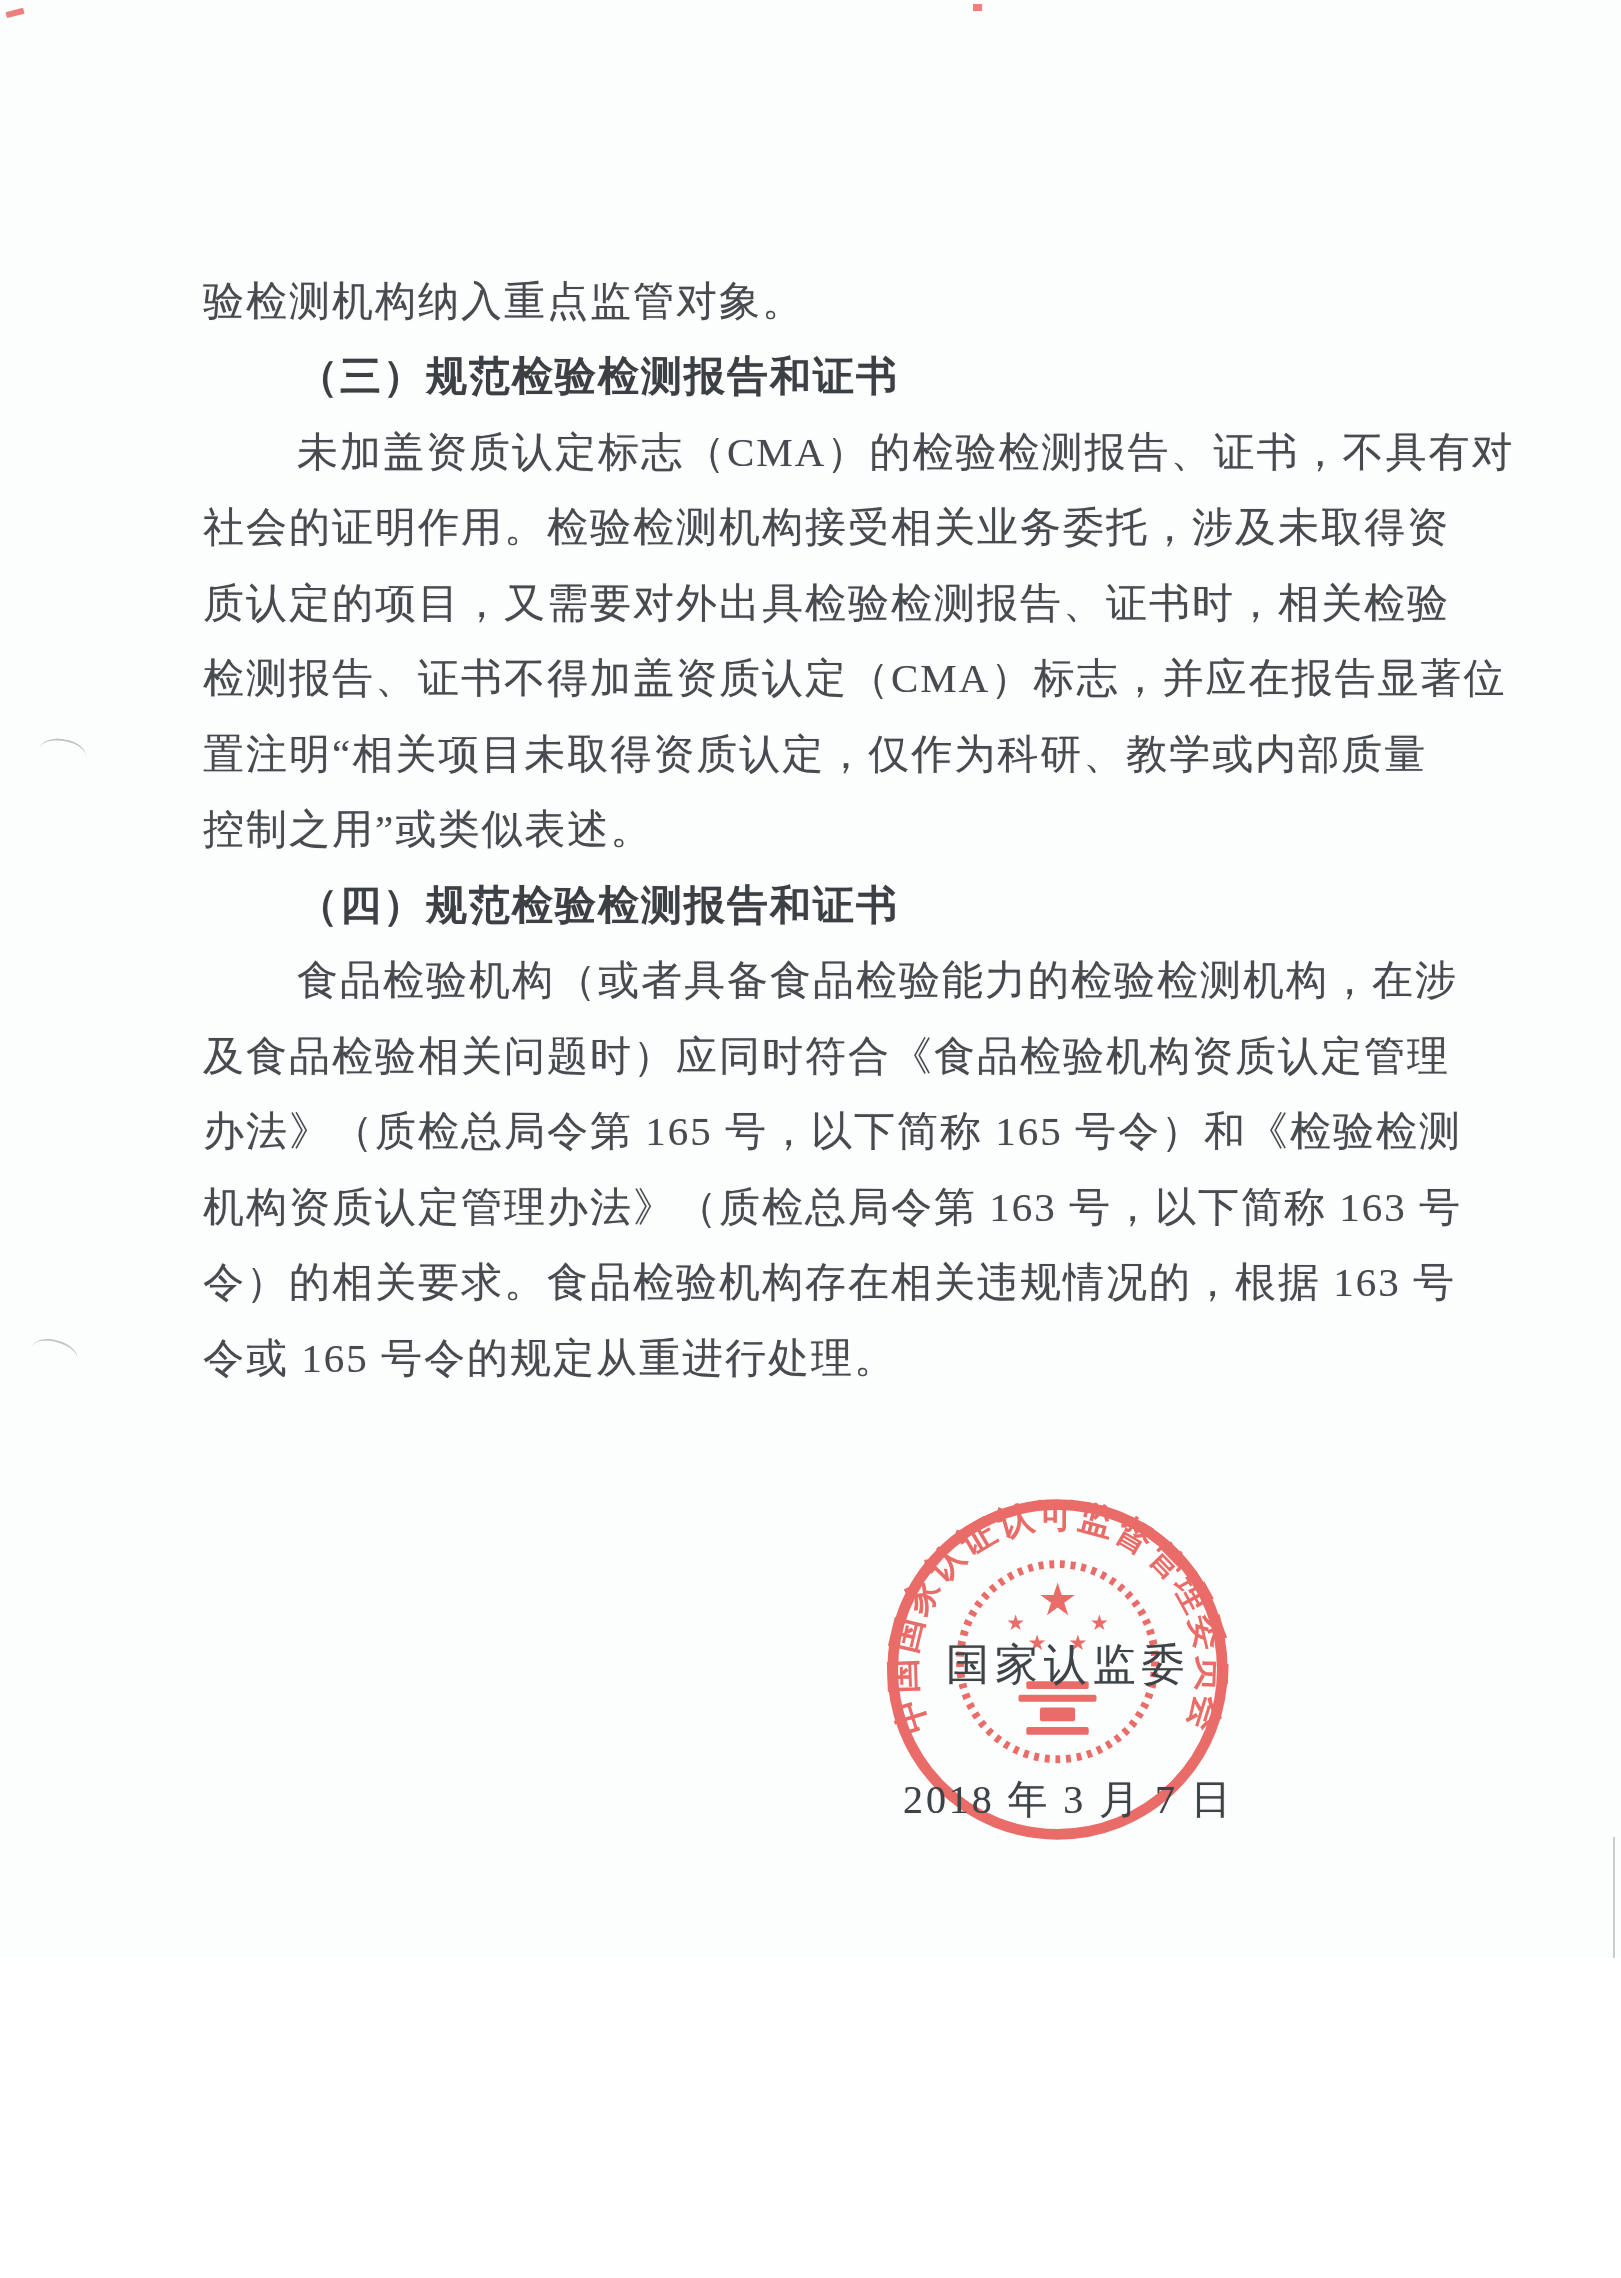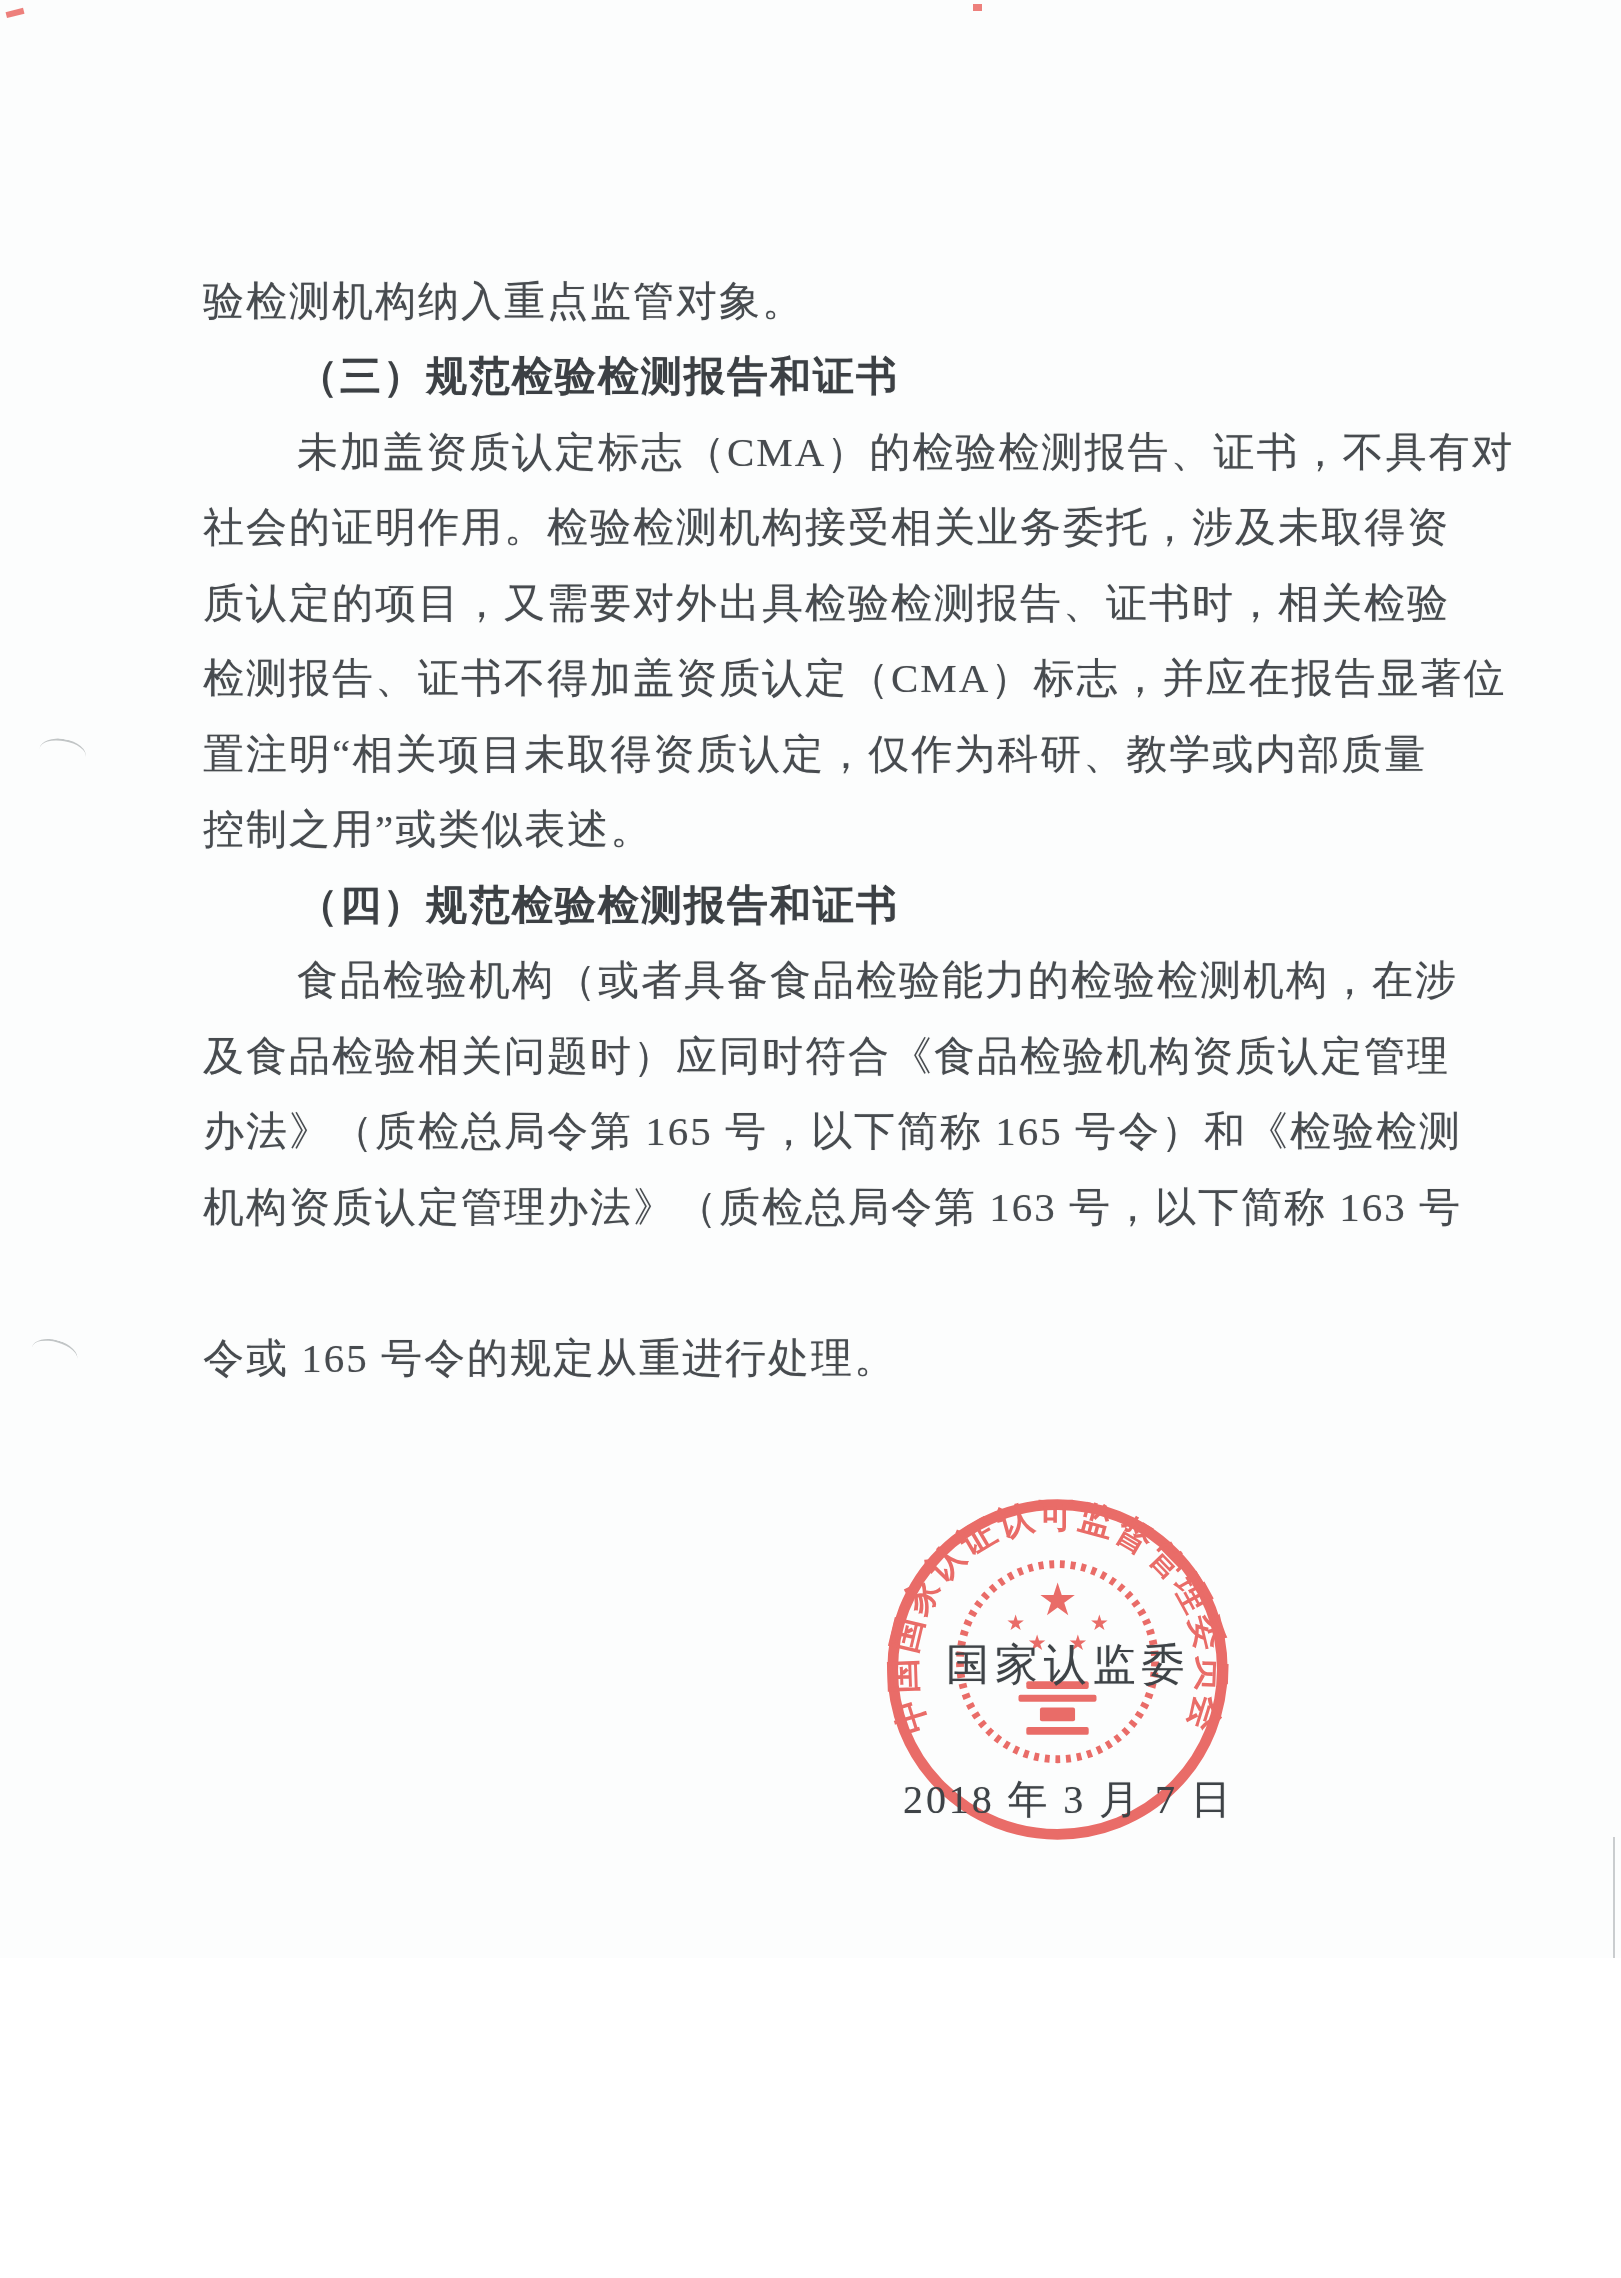--- a/index.html
+++ b/index.html
@@ -76,20 +76,21 @@
       <div class="line" style="top: 507px;">社会的证明作用。检验检测机构接受相关业务委托，涉及未取得资</div>
       <div class="line" style="top: 658px;">检测报告、证书不得加盖资质认定（CMA）标志，并应在报告显著位</div>
       <div class="line" style="top: 583px;">质认定的项目，又需要对外出具检验检测报告、证书时，相关检验</div>
       <div class="line" style="top: 734px;">置注明“相关项目未取得资质认定，仅作为科研、教学或内部质量</div>
       <div class="line" style="top: 809px;">控制之用”或类似表述。</div>
       <div class="line heading" style="top: 885px;">（四）规范检验检测报告和证书</div>
       <div class="line indent" style="top: 960px;">食品检验机构（或者具备食品检验能力的检验检测机构，在涉</div>
       <div class="line" style="top: 1036px;">及食品检验相关问题时）应同时符合《食品检验机构资质认定管理</div>
       <div class="line" style="top: 1111px;">办法》（质检总局令第 165 号，以下简称 165 号令）和《检验检测</div>
       <div class="line" style="top: 1187px;">机构资质认定管理办法》（质检总局令第 163 号，以下简称 163 号</div>
+      <div class="line" style="top: 1262px;">令）的相关要求。食品检验机构存在相关违规情况的，根据 163 号</div>
       <div class="line" style="top: 1338px;">令或 165 号令的规定从重进行处理。</div>
     </div>
 
   <div class="seal">
     <svg viewBox="0 0 364 364">
 
       <circle cx="182" cy="182" r="169" fill="none" stroke="#e85d58" stroke-width="11"></circle>
 
       <defs>
         <path id="ringPath" d="M 50 244 A 146 146 0 1 1 314 244" fill="none"></path>

